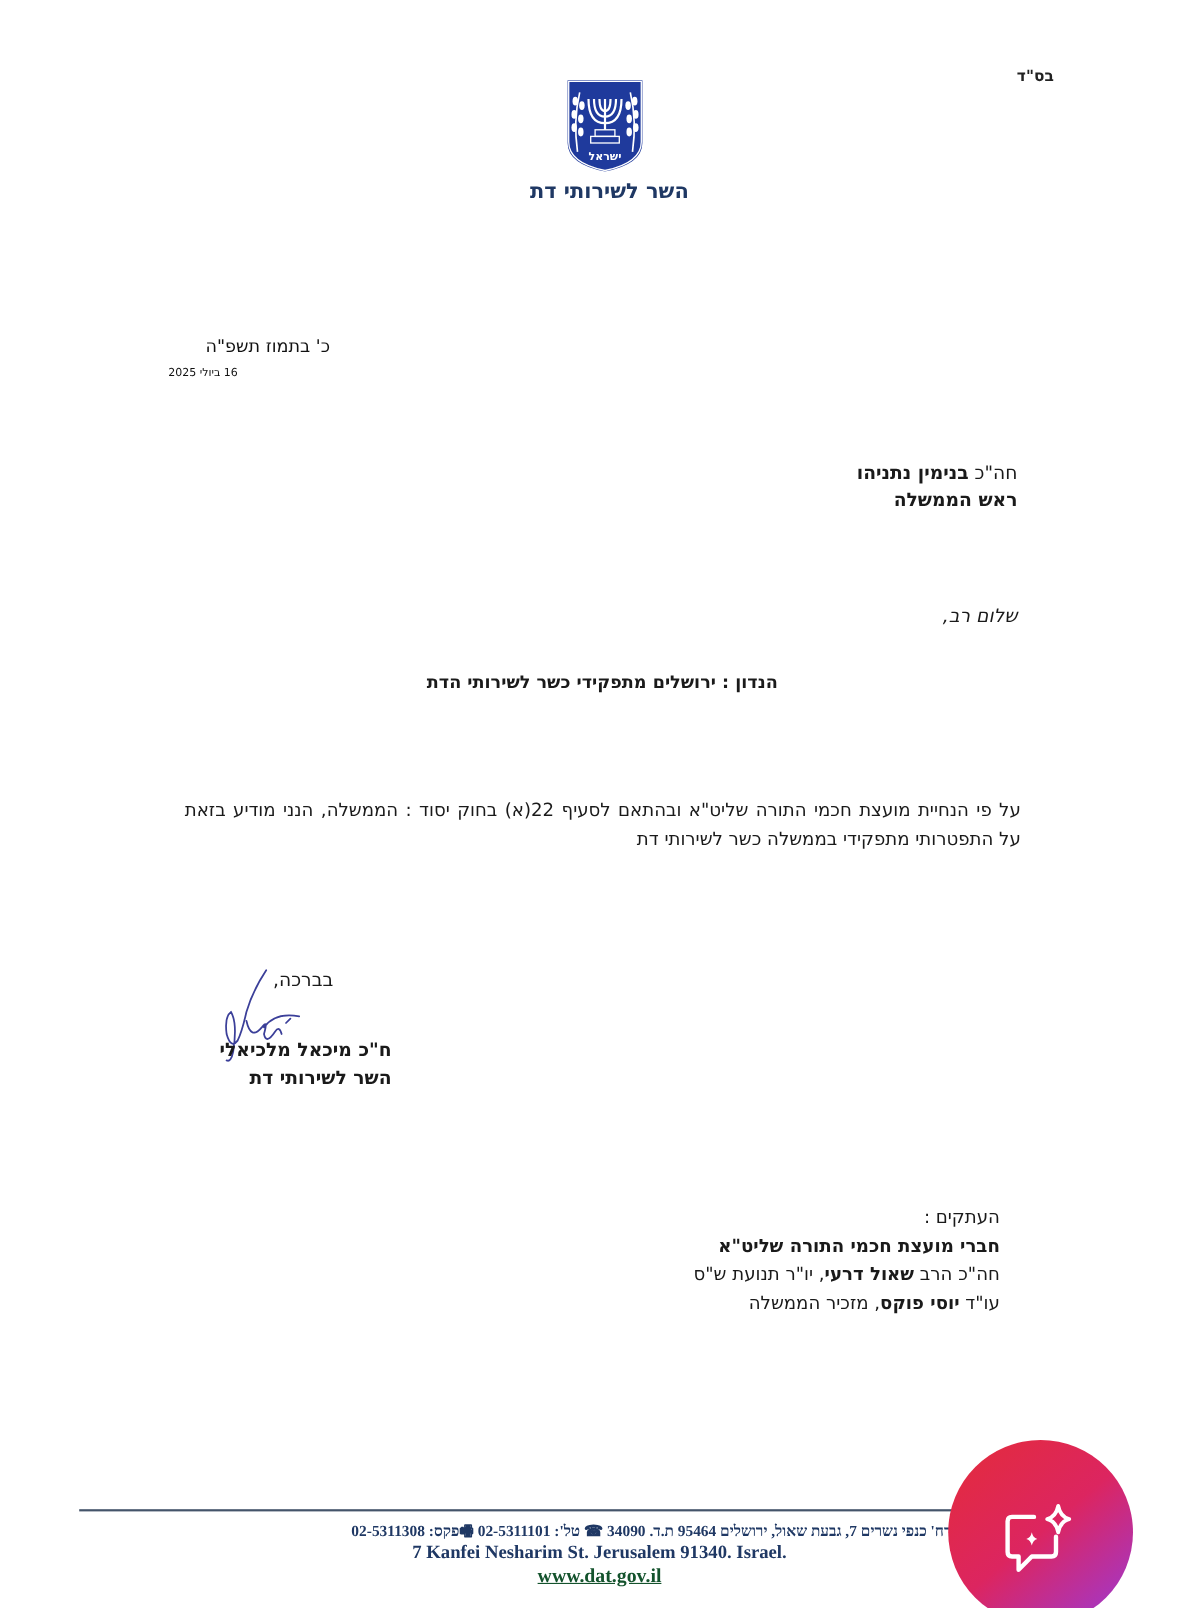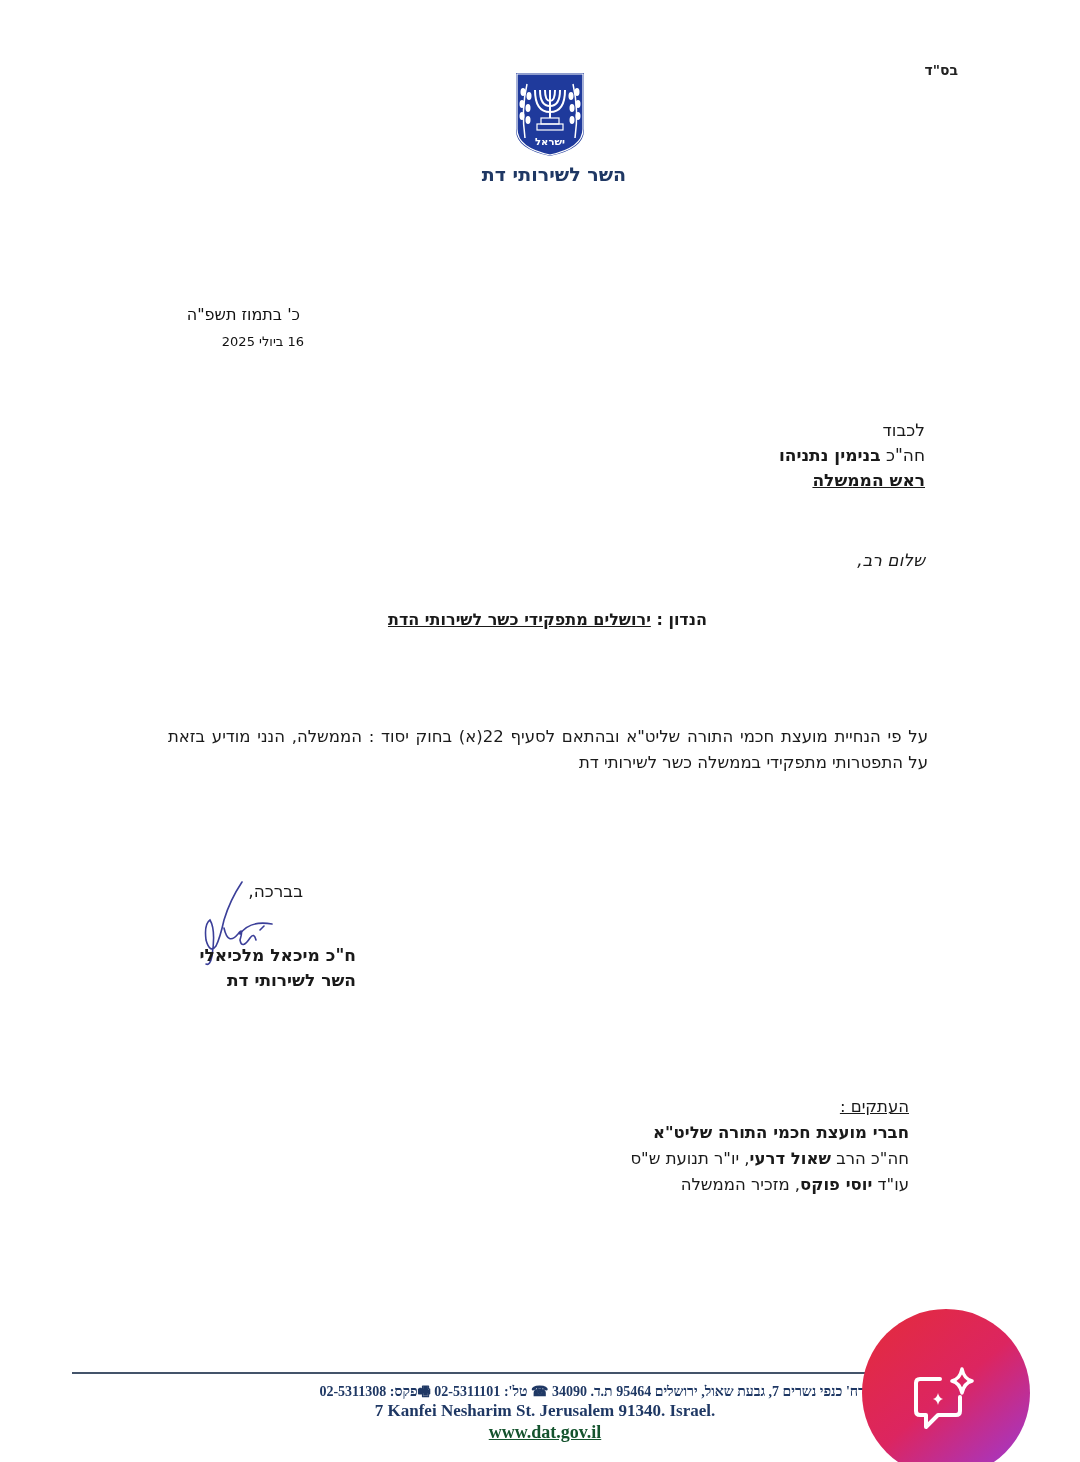--- a/index.html
+++ b/index.html
@@ -9,25 +9,25 @@
     }
     .abs { position: absolute; }
     .rtl { direction: rtl; unicode-bidi: plaintext; }
 
     .bsd { top: 62px; right: 122px; font-size: 14px; font-weight: bold; color: #222; }
 
     .emblem { left: 513px; top: 70px; width: 74px; height: 88px; }
     .ministry-title { top: 163px; left: 0; width: 1108px; text-align: center; font-size: 19px; font-weight: bold; color: #1f3864; }
 
     .hebrew-date { top: 305px; left: 168px; width: 132px; text-align: right; font-size: 16px; color: #111; }
-    .greg-date { top: 334px; left: 172px; width: 132px; text-align: right; font-size: 13px; color: #111; }
+    .greg-date { top: 334px; left: 153px; width: 132px; text-align: left; font-size: 10px; color: #111; }
 
     .to-block { top: 418px; right: 155px; width: 400px; text-align: right; font-size: 17px; line-height: 25px; }
     .bold { font-weight: bold; }
-    .ul { text-decoration: underline; }
+    .ul { }
 
     .greeting { top: 550px; right: 155px; font-size: 17px; font-style: italic; }
 
     .subject { top: 610px; left: 0; width: 1095px; text-align: center; font-size: 16px; font-weight: bold; }
 
     .body-para { top: 700px; left: 168px; width: 760px; text-align: justify; text-align-last: right; font-size: 16.5px; line-height: 26px; margin-top: 24px; }
 
     .closing { top: 881px; right: 777px; font-size: 17px; }
     .signer { top: 943px; left: 150px; width: 206px; text-align: right; font-size: 17px; font-weight: bold; line-height: 25px; }
     .signature { left: 180px; top: 880px; width: 100px; height: 100px; }
@@ -80,21 +80,20 @@
   </g>
   <text x="37" y="75" text-anchor="middle" font-size="10" font-weight="bold" fill="#ffffff" font-family="DejaVu Sans, sans-serif" direction="rtl">ישראל</text>
 </svg>
 
 <div class="abs ministry-title rtl">השר לשירותי דת</div>
 
 <div class="abs hebrew-date rtl">כ' בתמוז תשפ"ה</div>
 <div class="abs greg-date rtl">16 ביולי 2025</div>
 
 <div class="abs to-block rtl">
-  <div>לכבוד</div>
   <div><span>חה"כ </span><span class="bold">בנימין נתניהו</span></div>
   <div class="bold ul">ראש הממשלה</div>
 </div>
 
 <div class="abs greeting rtl">שלום רב,</div>
 
 <div class="abs subject rtl">
   <span>הנדון : </span><span class="ul">ירושלים מתפקידי כשר לשירותי הדת</span>
 </div>
 

